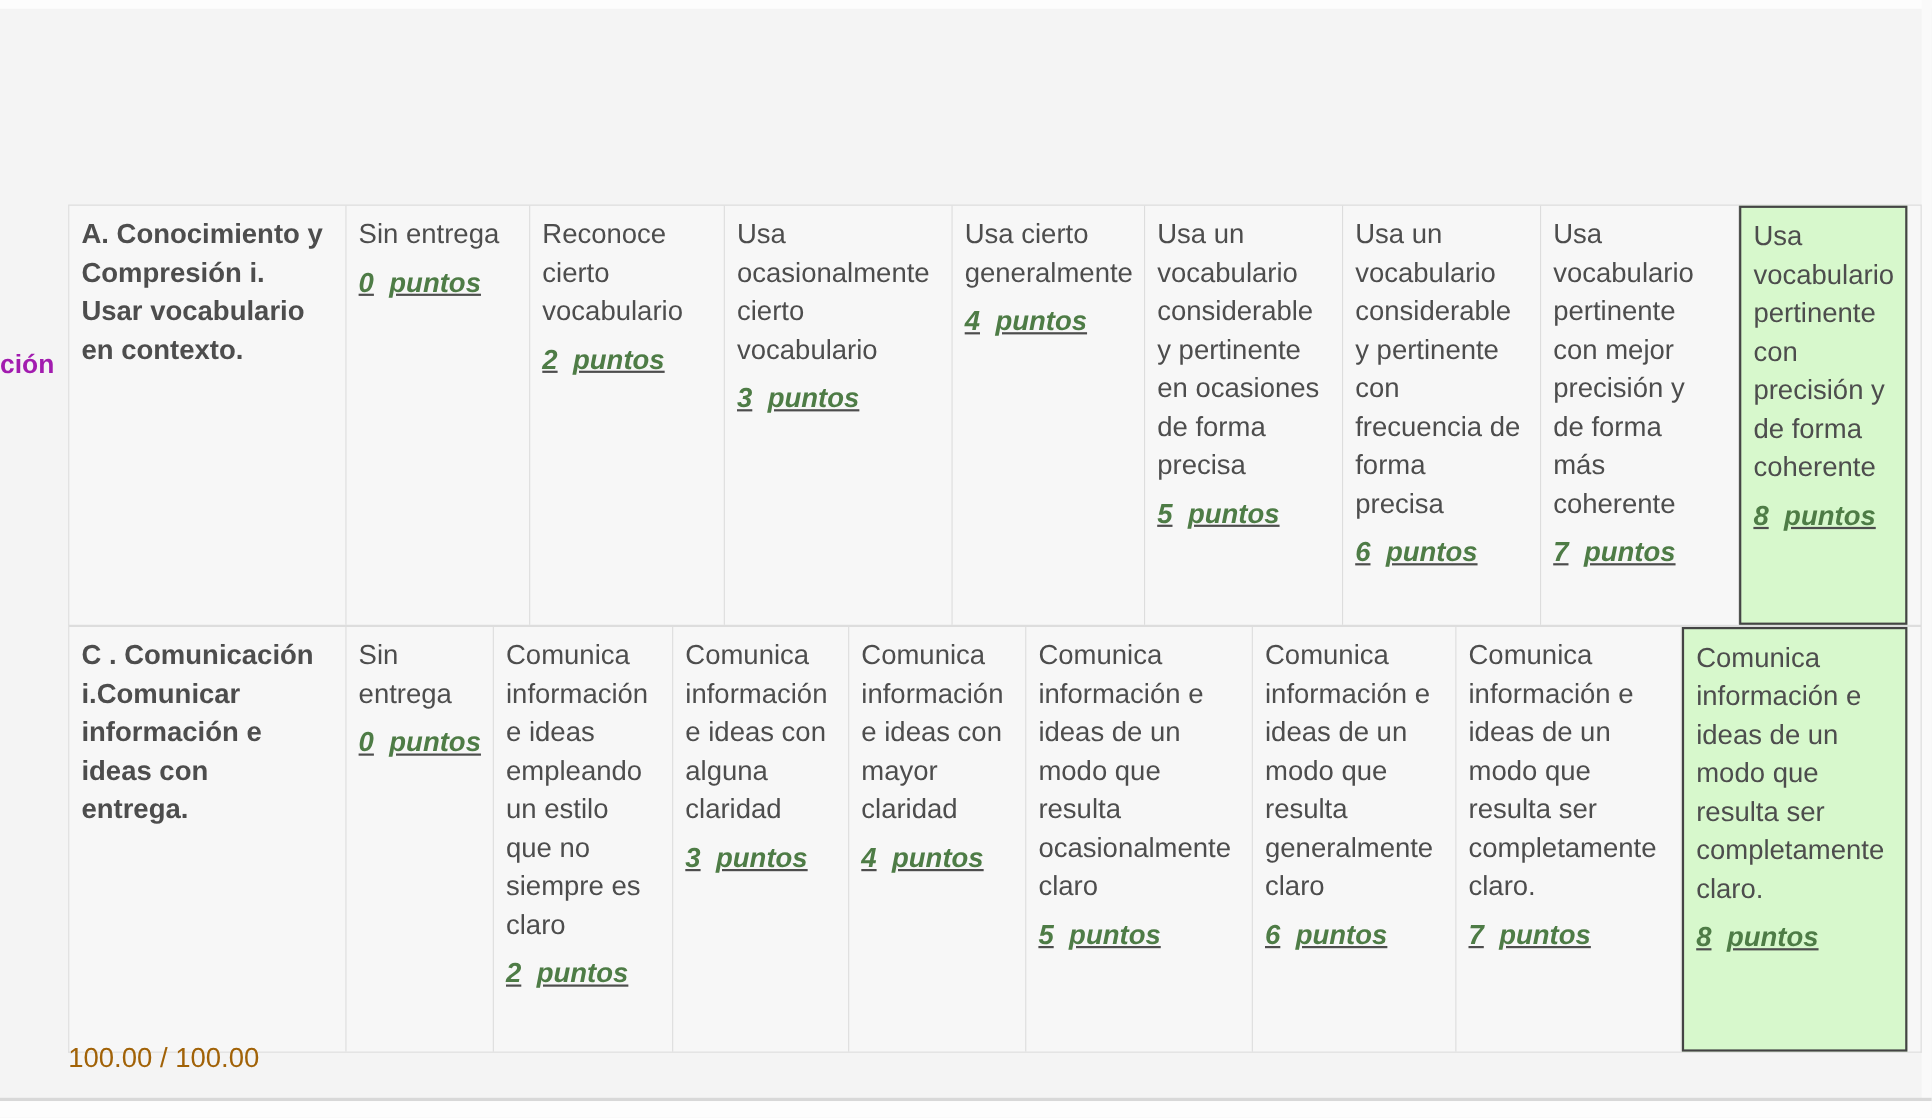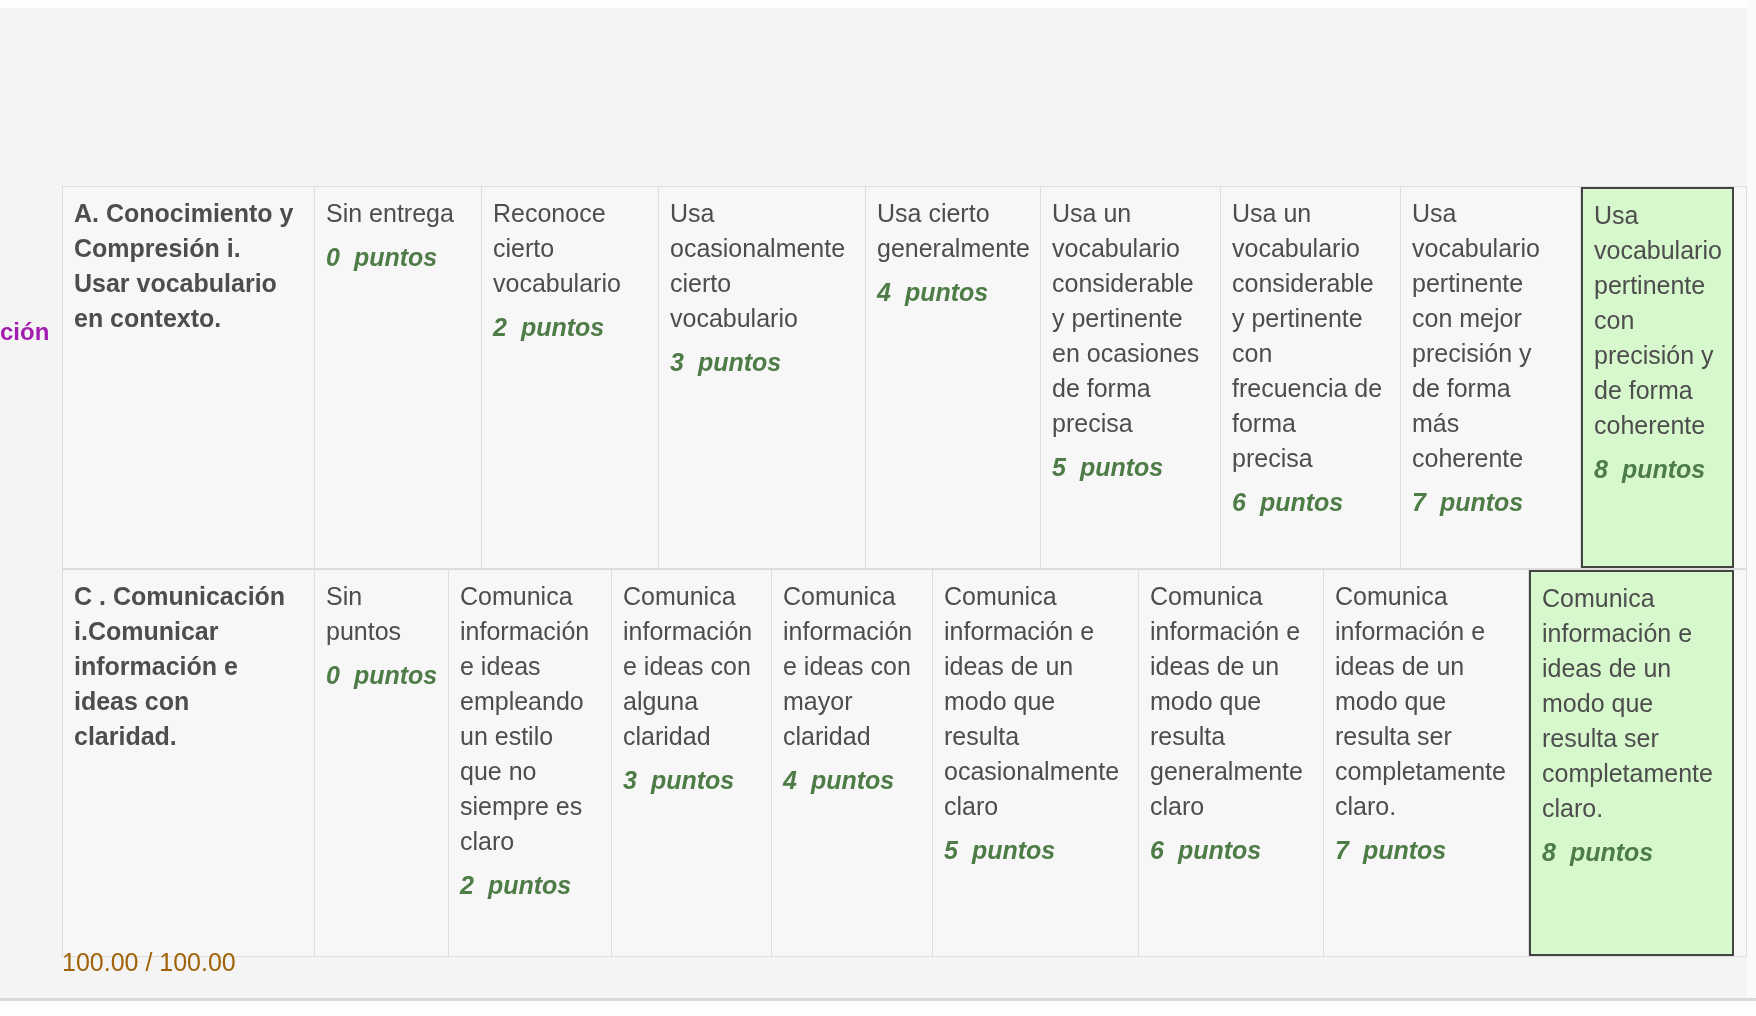--- a/index.html
+++ b/index.html
@@ -46,21 +46,21 @@
     line-height:35px;
     overflow:hidden;
   }
   .cell.spacer{border-right:0;padding:0;}
   .cell .desc{white-space:pre-line;}
   .cell.criterion{font-weight:bold;}
   .cell.selected{
     border:2px solid #444444;
     background:#d7f8cc;
   }
-  .points{margin-top:9px;}
+  .points{margin-top:9px;text-decoration:underline;}
   .points .score,
   .points .plabel{
     font-weight:bold;font-style:italic;
     color:#4e7c46;
   }
   .points .plabel{margin-left:14px;}
   .total{
     position:absolute;left:62px;top:948px;
     font-size:25px;color:#a16207;
     white-space:nowrap;
@@ -155,25 +155,25 @@
         <div class="points"><span class="score">8</span><span class="plabel">puntos</span></div>
       </div>
       <div class="cell spacer" style="width: 14px;"></div>
     </div>
     <div class="rub-row second" style="height: 387px;">
       <div class="cell criterion" style="width: 252px;">
         <div class="desc">C . Comunicación
 i.Comunicar
 información e
 ideas con
-claridad.</div>
+entrega.</div>
       </div>
       <div class="cell level" style="width: 134px;">
         <div class="desc">Sin
-puntos</div>
+entrega</div>
         <div class="points"><span class="score">0</span><span class="plabel">puntos</span></div>
       </div>
       <div class="cell level" style="width: 163px;">
         <div class="desc">Comunica
 información
 e ideas
 empleando
 un estilo
 que no
 siempre es

